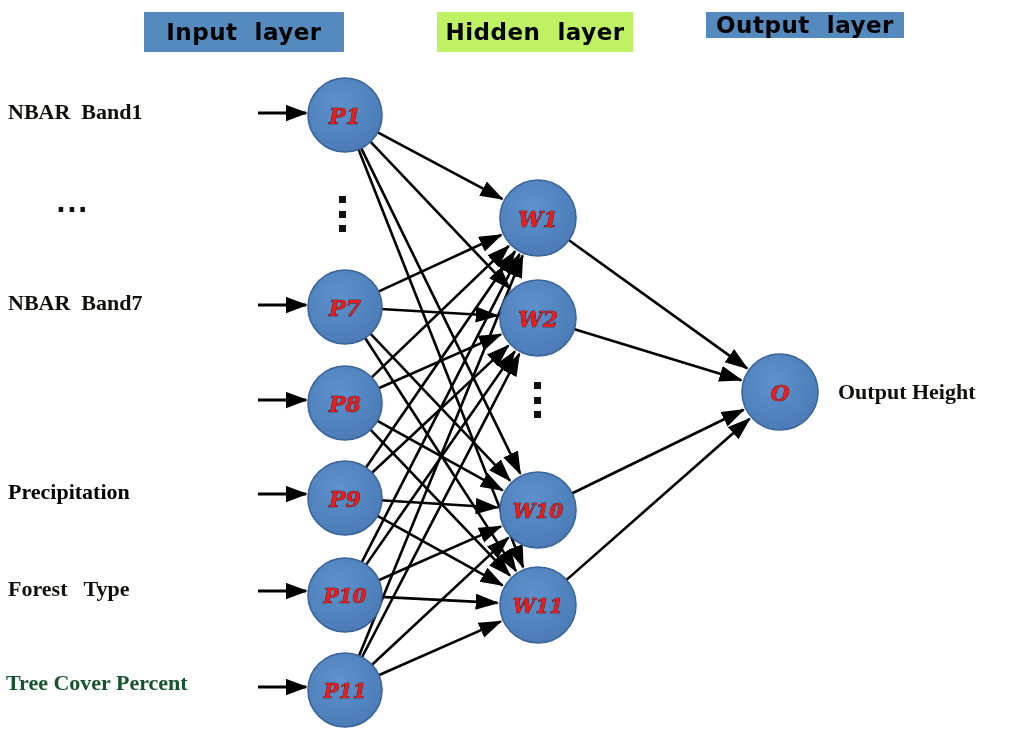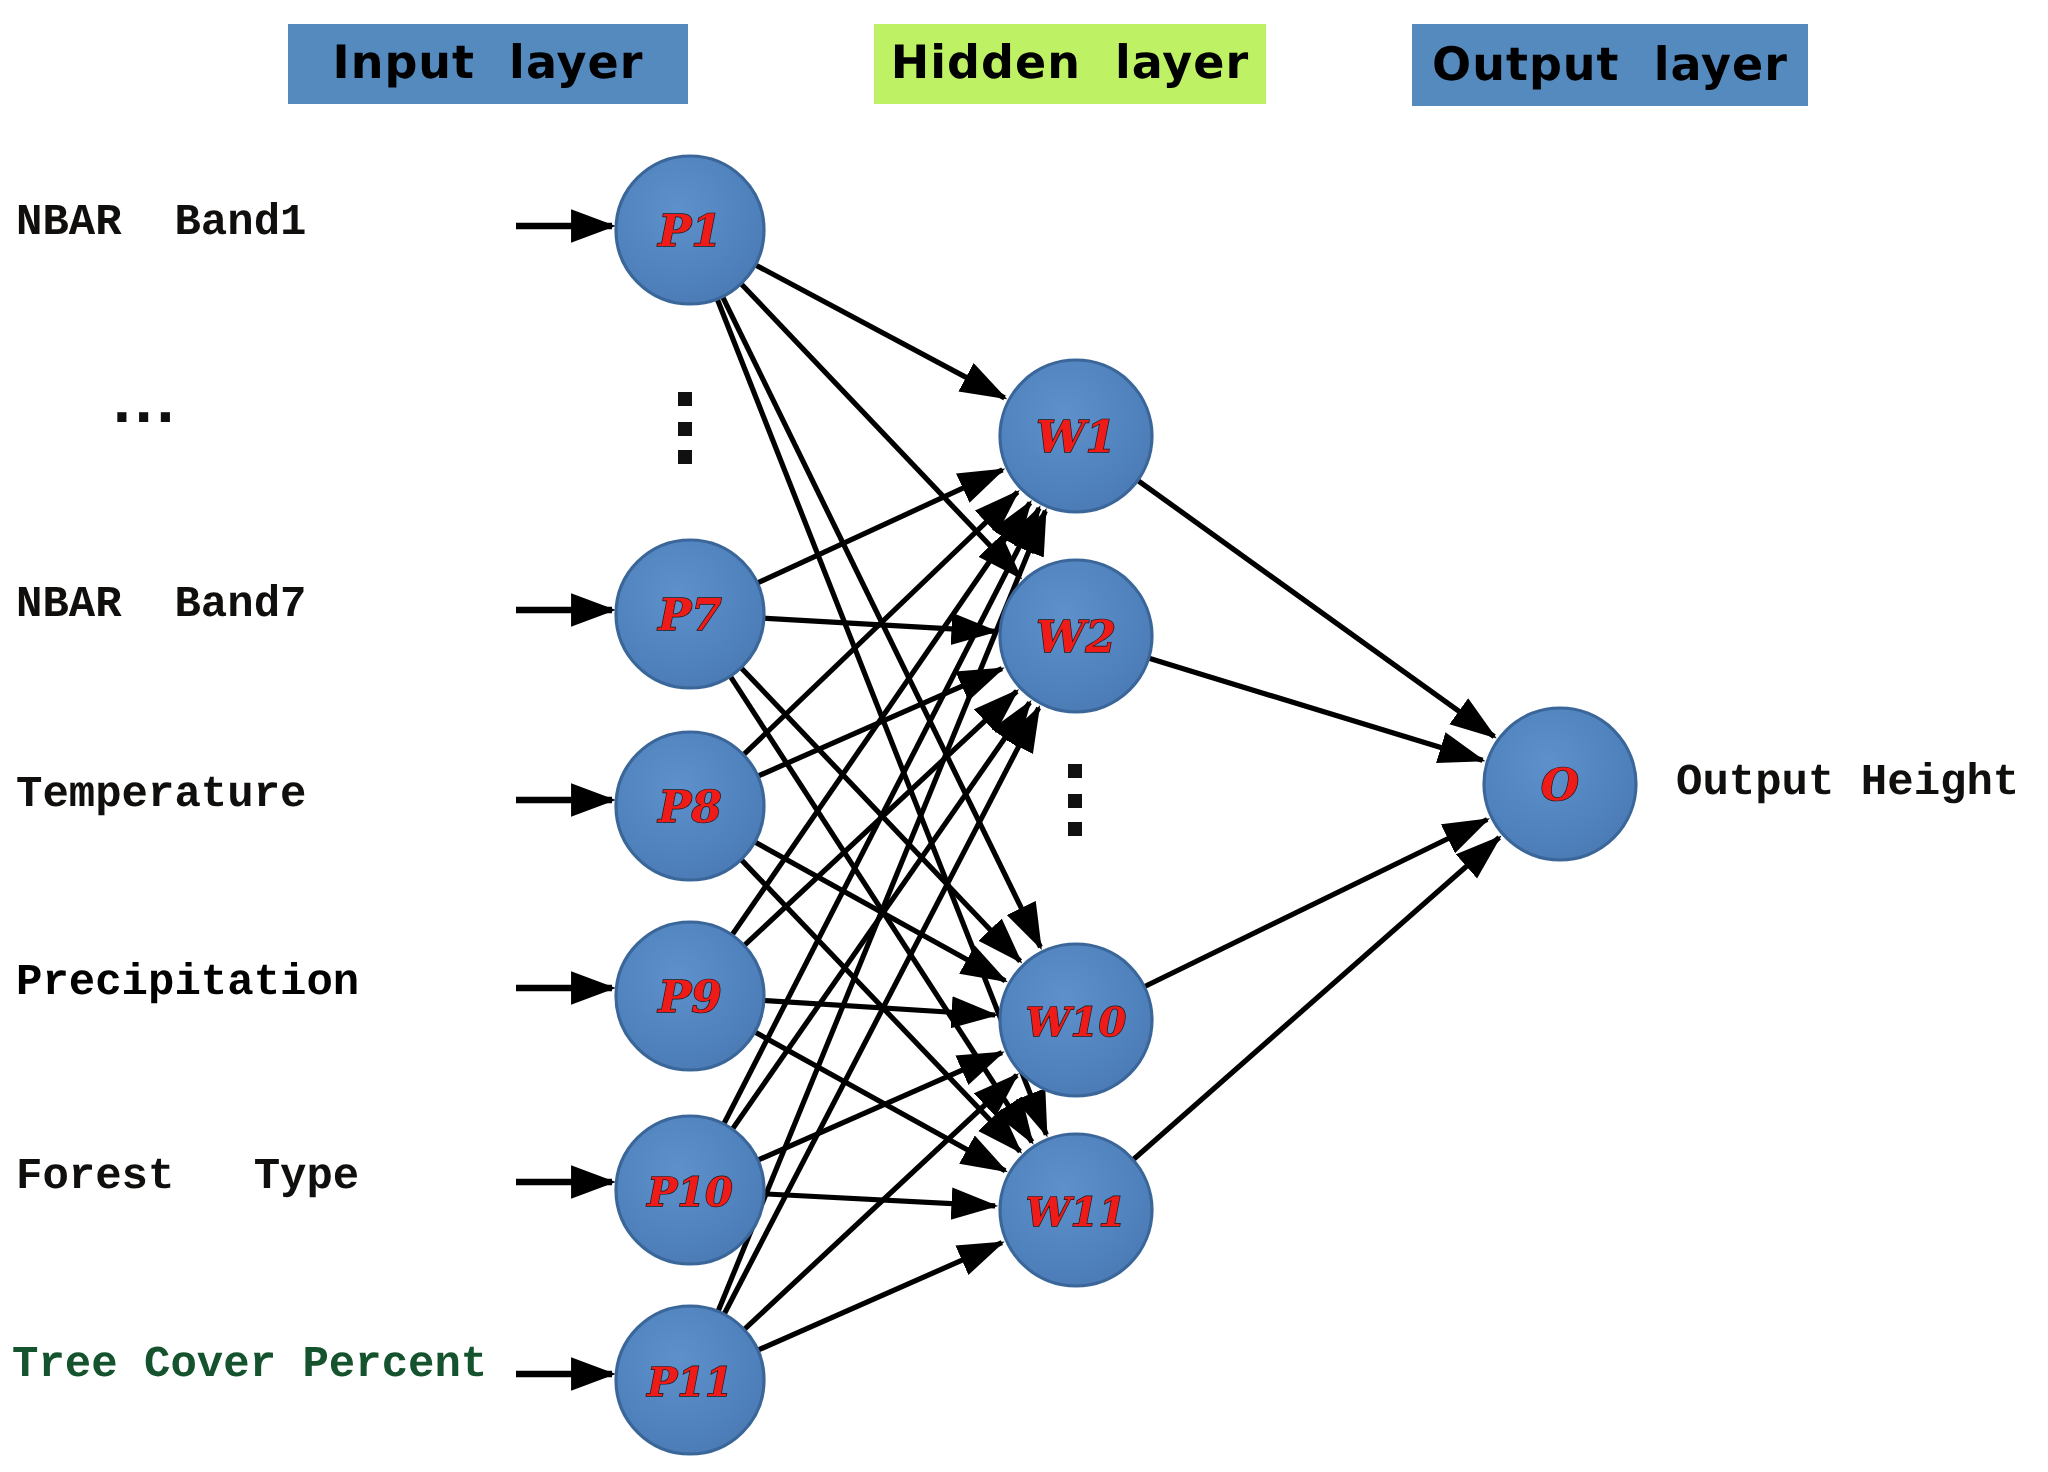--- a/index.html
+++ b/index.html
@@ -34,21 +34,21 @@
     font-size: 23px;
     letter-spacing: 0.5px;
     display: flex;
     align-items: center;
     justify-content: center;
     white-space: pre;
   }
   .io-label {
     position: absolute;
     color: #100F0D;
-    font-family: Liberation Mono, monospace;
+    font-family: Liberation Serif, serif;
     font-weight: bold;
     font-size: 22px;
     white-space: pre;
     line-height: 1;
   }
   .ellipsis-h {
     position: absolute;
     color: #111111;
     font-family: "DejaVu Sans", sans-serif;
     font-weight: bold;
@@ -188,26 +188,25 @@
     <g id="nodes-output">
         <g>
           <ellipse cx="780" cy="392" rx="38" ry="38" fill="url(#nodeGrad)" stroke="#3A6699" stroke-width="1.6"></ellipse>
           <text x="780" y="393" class="node-text" font-size="22">O</text>
         </g>
       </g>
   </svg>
 
   <div class="layer-label" style="left: 144px; top: 12px; width: 200px; height: 40px; background: rgb(85, 138, 191);">Input  layer</div>
   <div class="layer-label" style="left: 437px; top: 12px; width: 196px; height: 40px; background: #bef264;">Hidden  layer</div>
-  <div class="layer-label" style="left: 706px; top: 12px; width: 198px; height: 41px; background: rgb(85, 138, 191);">Output  layer</div>
+  <div class="layer-label" style="left: 706px; top: 12px; width: 198px; height: 26px; background: rgb(85, 138, 191);">Output  layer</div>
 
   <div class="io-label" style="left: 8px; top: 101px; color: rgb(16, 15, 13);">NBAR  Band1</div>
   <div class="ellipsis-h" style="left: 56px; top: 190px; color: rgb(16, 15, 13);">...</div>
   <div class="io-label" style="left: 8px; top: 292px; color: rgb(16, 15, 13);">NBAR  Band7</div>
-  <div class="io-label" style="left: 8px; top: 387px; color: rgb(16, 15, 13);">Temperature</div>
   <div class="io-label" style="left: 8px; top: 481px; color: #000000;">Precipitation</div>
   <div class="io-label" style="left: 8px; top: 578px; color: rgb(16, 15, 13);">Forest   Type</div>
   <div class="io-label" style="left: 6px; top: 672px; color: #14532d;">Tree Cover Percent</div>
 
   <div class="io-label" style="left: 838px; top: 381px; color: rgb(16, 15, 13);">Output Height</div>
 
   <div class="vdots" style="left: 338px; top: 196px; width: 8px; height: 36px;">
     <i></i>
       <i></i>
       <i></i>

